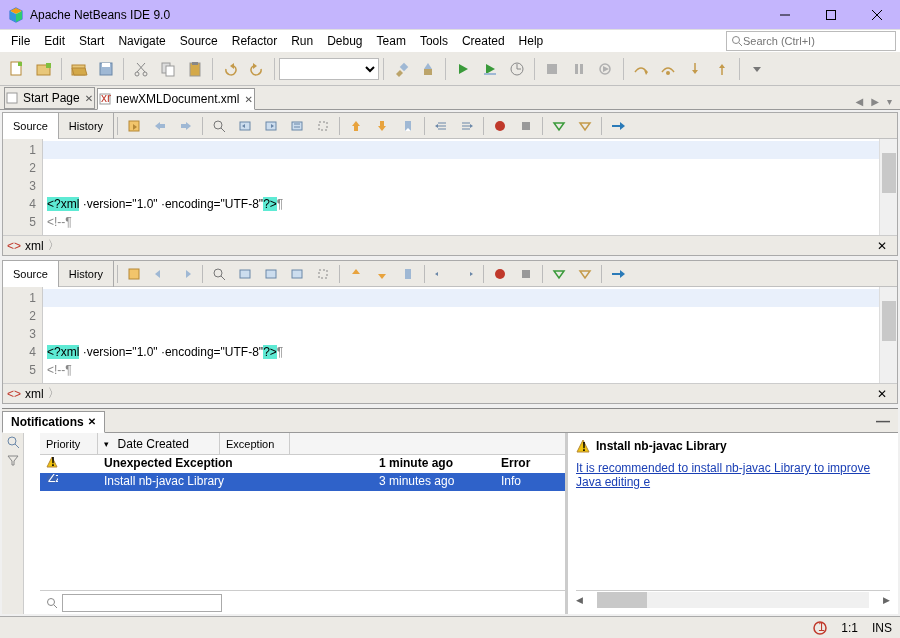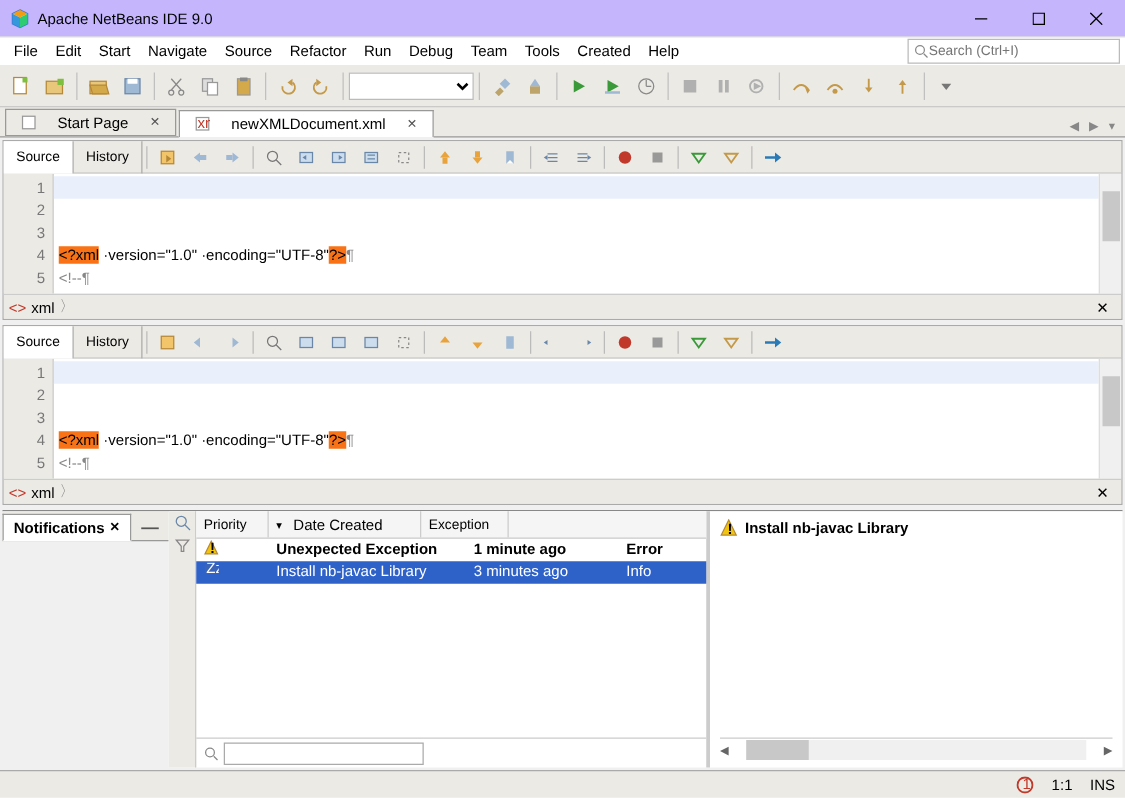--- a/index.html
+++ b/index.html
@@ -10,49 +10,49 @@
 .titlebar .winbtn { width:46px; height:30px; display:flex; align-items:center; justify-content:center; color:#000; }
 .menubar { height:22px; background:#fff; display:flex; align-items:center; padding:0 4px; }
 .menubar .menu { padding:2px 7px; color:#000;text-align:right; }
 .menubar .search { margin-left:auto; display:flex; align-items:center; border:1px solid #bbb; height:20px; padding:0 4px; width:170px; }
 .menubar .search input { border:none; outline:none; width:140px; font-size:11px; color:#666; }
 .toolbar { height:34px; background:#eceae5; display:flex; align-items:center; padding:0 4px; gap:1px; border-bottom:1px solid #c0c0c0; }
 .tb-btn { width:26px; height:26px; display:flex; align-items:center; justify-content:center; border:1px solid transparent; }
 .tb-sep { width:1px; height:22px; background:#c0c0c0; margin:0 3px; }
 .tb-combo { height:22px; width:100px; border:1px solid #bbb; background:#fff; }
 .tabstrip { height:24px; background:#eceae5; display:flex; align-items:flex-end; padding:0 4px; border-bottom:1px solid #999; }
-.filetab { height:22px; padding:0 12px; display:flex; align-items:center; gap:17px; border:1px solid #999; background:#eceae5; margin-right:2px; font-size:11px; }
+.filetab { height:22px; padding:0 1px; display:flex; align-items:center; gap:5px; border:1px solid #999; background:#eceae5; margin-right:2px; font-size:11px; }
 .filetab.active { background:#fff; border-bottom-color:#fff; position:relative; top:1px; }
 .filetab .x { font-size:10px; color:#555; }
 .navarrows { margin-left:auto; display:flex; gap:0; color:#888; }
 .navarrows span { padding:2px 4px; font-size:10px; }
 .editor-shell { flex:0 0 auto; display:flex; flex-direction:column; border:1px solid #aaa; margin:2px; }
 .editor-bar { height:26px; background:#eceae5; display:flex; align-items:center; border-bottom:1px solid #c0c0c0; }
 .view-tab { height:26px; padding:0 10px; display:flex; align-items:center; border-right:1px solid #aaa; font-size:11px; }
 .view-tab.active { background:#fff; }
 .eb-btn { width:24px; height:20px; display:flex; align-items:center; justify-content:center; margin:0 1px; }
 .eb-sep { width:1px; height:18px; background:#bbb; margin:0 3px; }
 .code-area { display:flex; height:96px; background:#fff; overflow:hidden; }
 .gutter { width:40px; background:#eceae5; border-right:1px solid #ccc; text-align:right; padding:2px 6px 0 0; font-family:Consolas,monospace; font-size:12px; color:#777; line-height:18px; }
 .code { flex:1; padding:2px 4px; font-family:Consolas,monospace; font-size:12px; line-height:18px; color:#888; white-space:pre; overflow:hidden; position:relative; }
 .code .l1 { color:#000; }
-.code .hl { background:#f97316; }
+.code .hl { background:#5eead4; }
 .code .highlight-row { position:absolute; left:0; right:0; top:2px; height:18px; background:#e9f0fb; z-index:0; }
 .code pre { position:relative; z-index:1; }
 .rscroll { width:18px; background:#f0f0f0; border-left:1px solid #ddd; position:relative; }
 .rscroll .ythumb { position:absolute; top:14px; left:2px; width:14px; height:40px; background:#c8c8c8; }
 .breadcrumb { height:20px; background:#eceae5; border-top:1px solid #ccc; display:flex; align-items:center; padding:0 4px; gap:4px; font-size:11px; position:relative; }
 .breadcrumb .xbtn { margin-left:auto; padding:0 6px; }
-.panel { flex:1; display:flex; flex-direction:row; border-top:1px solid #888; margin:2px; }
+.panel { flex:1; display:flex; flex-direction:column; border-top:1px solid #888; margin:2px; }
 .panel-tab { height:24px; display:flex; align-items:center; background:#eceae5; border-bottom:1px solid #999; }
 .panel-tab .tab { height:22px; padding:0 8px; display:flex; align-items:center; gap:4px; border:1px solid #999; background:#fff; font-weight:bold; font-size:11px; position:relative; top:1px; border-bottom-color:#fff; }
 .panel-tab .min { margin-left:auto; padding:0 8px; font-size:14px; font-weight:bold; color:#555; }
 .panel-body { flex:1; display:flex; background:#fff; }
 .panel-left { width:22px; background:#eceae5; border-right:1px solid #ccc; display:flex; flex-direction:column; align-items:center; padding-top:2px; gap:4px; }
-.notif-table { flex:1; display:flex; flex-direction:column; border-right:3px solid #ccc; }
+.notif-table { flex:1; display:flex; flex-direction:column; border-right:3px solid #ccc;padding-left:16px; }
 .nt-head { height:22px; display:flex; background:#f5f5f5; border-bottom:1px solid #ccc; }
 .nt-head div { padding:3px 6px; border-right:1px solid #ccc; font-size:11px; display:flex; align-items:center; gap:3px; }
 .col-pri{width:58px}.col-msg{flex:1}.col-date{width:122px}.col-cat{width:70px}
 .nt-row { height:18px; display:flex; font-size:11px; }
 .nt-row div { padding:1px 6px; overflow:hidden; white-space:nowrap; }
 .nt-row.bold { font-weight:bold; }
 .nt-row.sel { background:#2f62c9; color:#fff; }
 .nt-filter { height:24px; border-top:1px solid #ccc; display:flex; align-items:center; padding:0 6px; gap:4px; }
 .nt-filter input { width:160px; height:18px; border:1px solid #aaa; padding:0 2px; }
 .detail { width:330px; display:flex; flex-direction:column; padding:6px 8px; font-size:11px; }
@@ -639,20 +639,21 @@
     <div class="detail">
       <div class="hd">
         <span>
             <svg width="14" height="14">
               <polygon points="7,1 13,13 1,13" fill="#f1c40f" stroke="#b58837"></polygon>
               <text x="6" y="12" font-size="9" fill="#000">!</text>
             </svg>
           </span>
         <span>Install nb-javac Library</span>
       </div>
+      <div class="link">It is recommended to install nb-javac Library to improve Java editing e</div>
       <div class="detail-scroll">
         <span style="font-size:9px;color:#666">◀</span>
           <div class="sb"></div>
           <span style="font-size:9px;color:#666">▶</span>
       </div>
     </div>
   </div>
 </div>
 
 <div class="statusbar">

